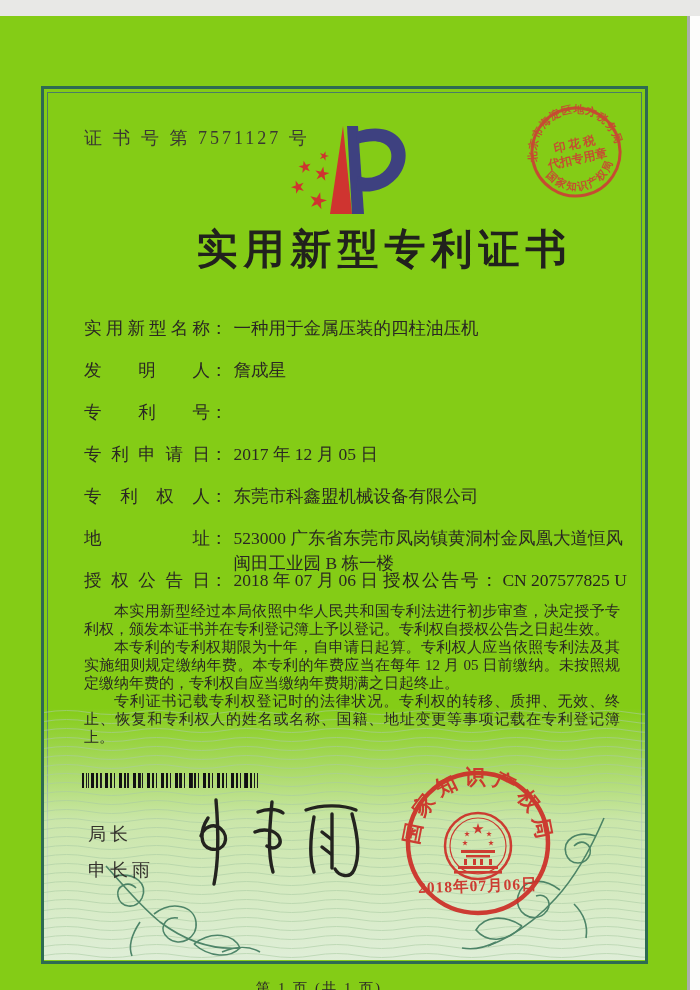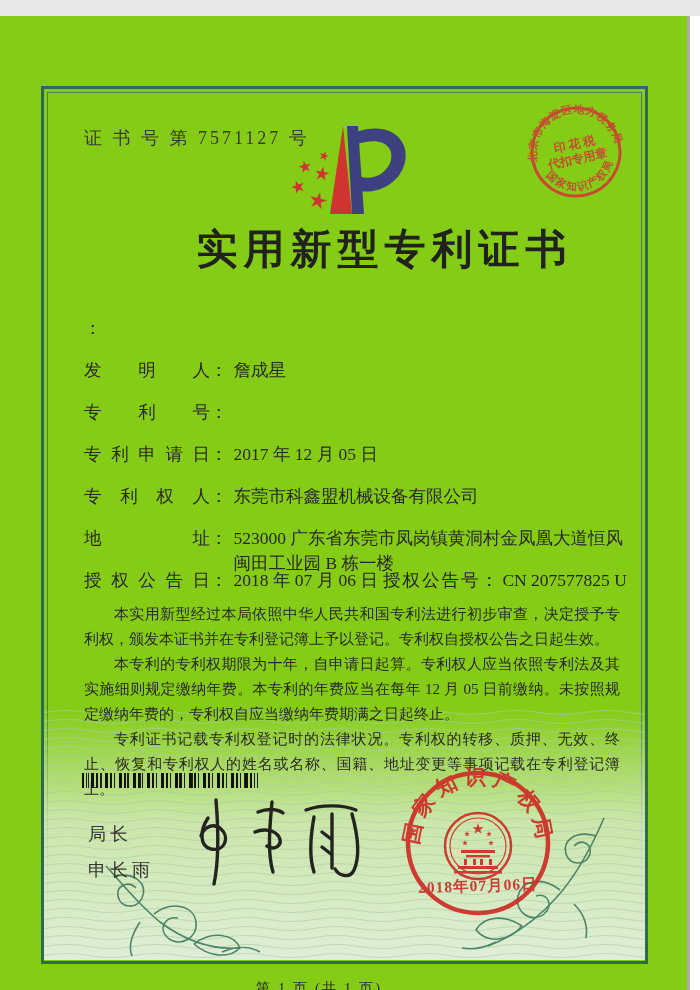--- a/index.html
+++ b/index.html
@@ -35,21 +35,21 @@
   
   .field{left:84px; display:flex; align-items:flex-start; font-size:17.5px; color:#2a2823;}
   .field .fl{display:inline-block; width:126px; text-align:justify; text-align-last:justify;}
   .field .colon{margin:0 6px 0 0;}
   .field .fv{max-width:410px; line-height:25px;}
   .grant-no{left:383px; top:552px; font-size:17.5px;}
   .grant-no .fl2{letter-spacing:2px;}
 
   
   .body-text{
-    left:84px; top:586px; width:536px; font-size:15px; line-height:25px;
+    left:84px; top:586px; width:536px; font-size:15px; line-height:18px;
     text-align:justify; color:#2a2823;
   }
   .body-text p{margin:0; text-indent:2em;}
 
   
   .barcode{
     left:82px; top:757px; width:177px; height:15px;
     background:
       repeating-linear-gradient(90deg,#141414 0 2px,transparent 2px 4px,#1b1b1b 4px 5px,transparent 5px 9px,#101010 9px 12px,transparent 12px 14px),
       repeating-linear-gradient(90deg,transparent 0 6px,#222 6px 7px,transparent 7px 13px);
@@ -157,21 +157,23 @@
       <text x="68" y="75" font-size="12" font-weight="bold" text-anchor="middle">代扣专用章</text>
       <text font-size="10.5" letter-spacing="1.5" font-weight="bold">
         <textPath href="#taxBot" startOffset="50%" text-anchor="middle">国家知识产权局</textPath>
       </text>
     </g>
   </svg>
 
   <div class="abs title z2">实用新型专利证书</div>
 
   <div class="abs field z2" style="top:300px">
-      <span class="colon">：</span>
+    <span class="fl">实用新型名称</span>
+      <span class="colon">：</span>
+    <span class="fv">一种用于金属压装的四柱油压机</span>
   </div>
   <div class="abs field z2" style="top:342px">
     <span class="fl">发明人</span>
       <span class="colon">：</span>
     <span class="fv">詹成星</span>
   </div>
   <div class="abs field z2" style="top:384px">
     <span class="fl">专利号</span>
       <span class="colon">：</span>
   </div>

